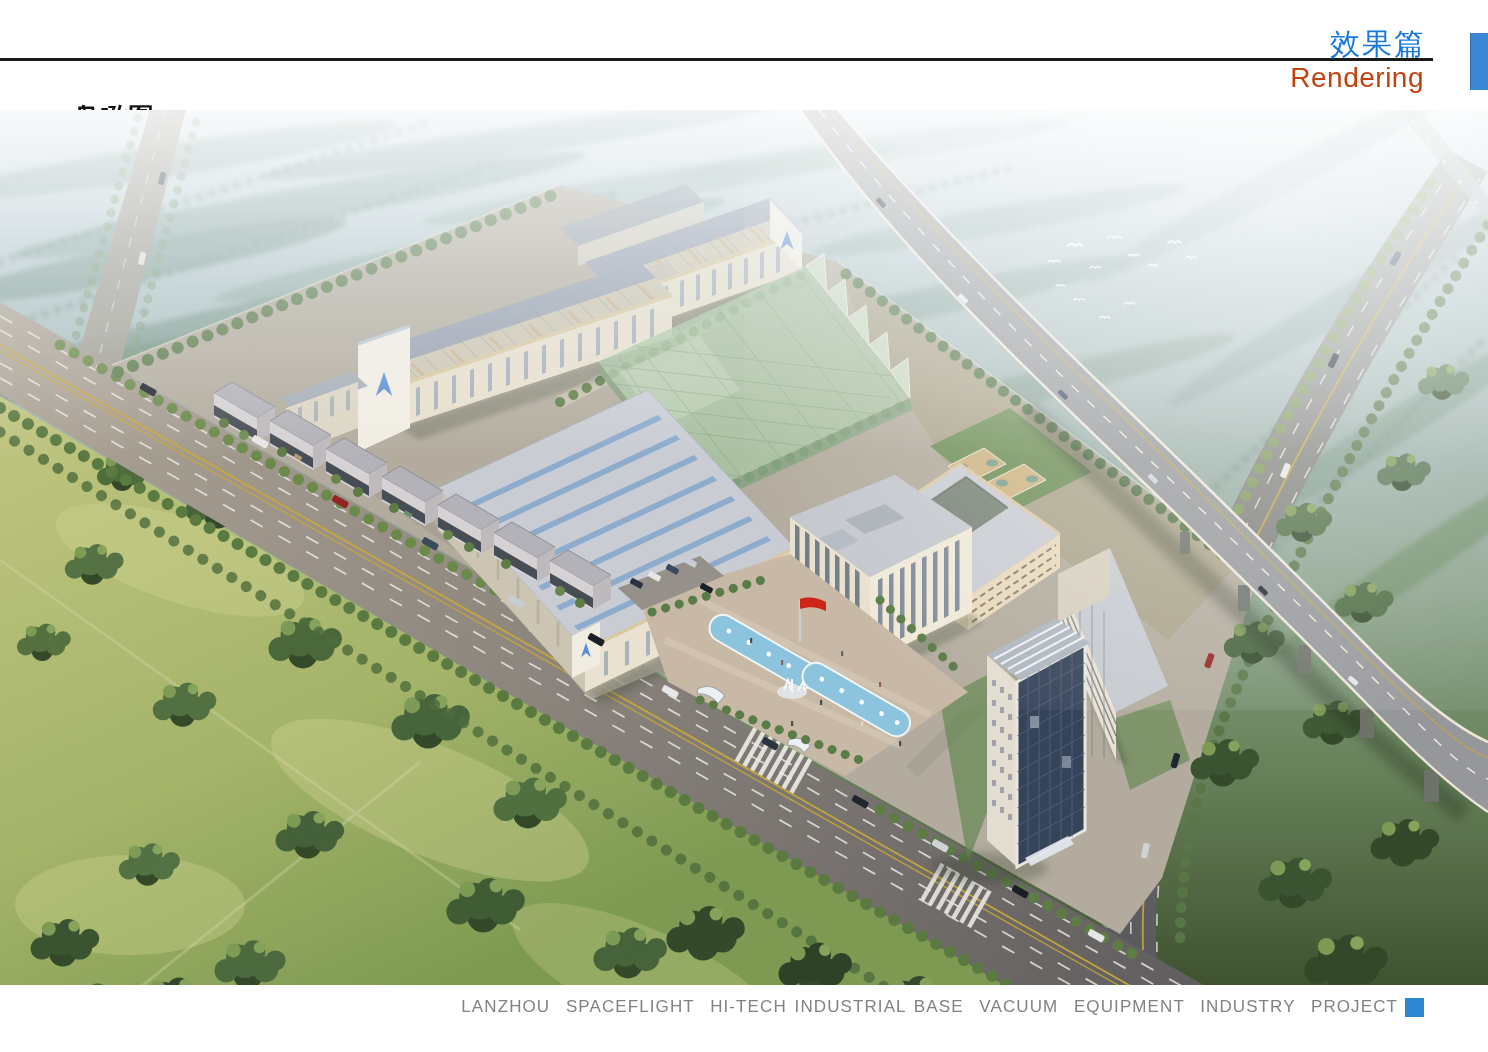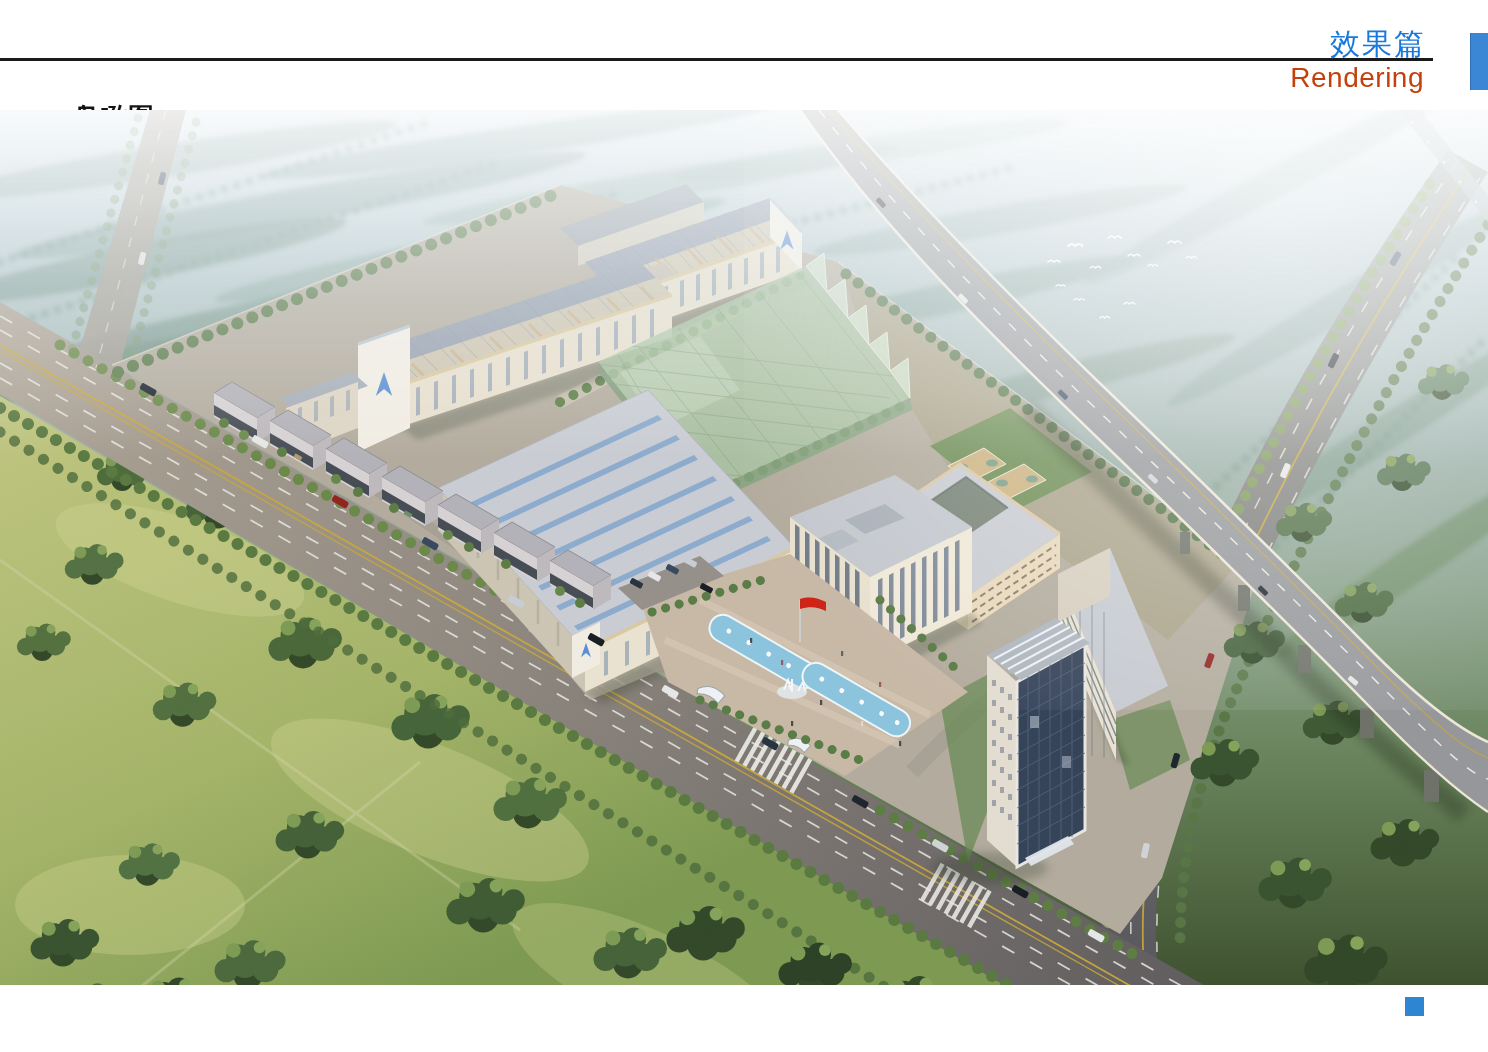--- a/index.html
+++ b/index.html
@@ -666,16 +666,17 @@
 
     <g>
       <rect x="0" y="110" width="1488" height="350" fill="url(#topHaze)"></rect>
       <rect x="744" y="110" width="744" height="600" fill="url(#trHaze)"></rect>
       <rect x="0" y="110" width="420" height="300" fill="url(#trHaze)" transform="translate(-900,40)"></rect>
     </g>
   </svg>
   </figure>
 
   <footer class="footer">
+    <span class="cap-en">LANZHOU  SPACEFLIGHT  HI-TECH INDUSTRIAL BASE  VACUUM  EQUIPMENT  INDUSTRY  PROJECT</span>
     <span class="cap-marker"></span>
   </footer>
 
 </div>
 
 </body></html>

